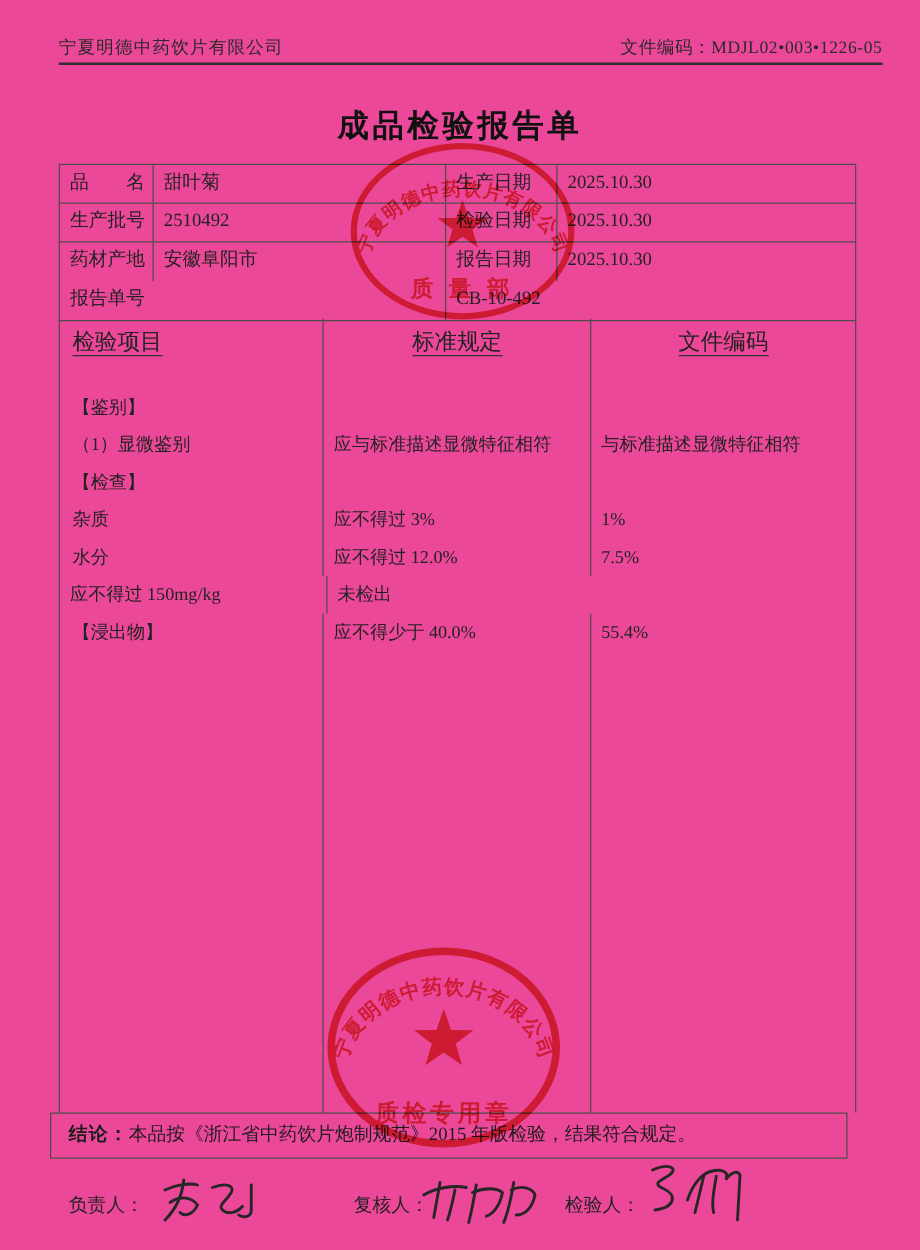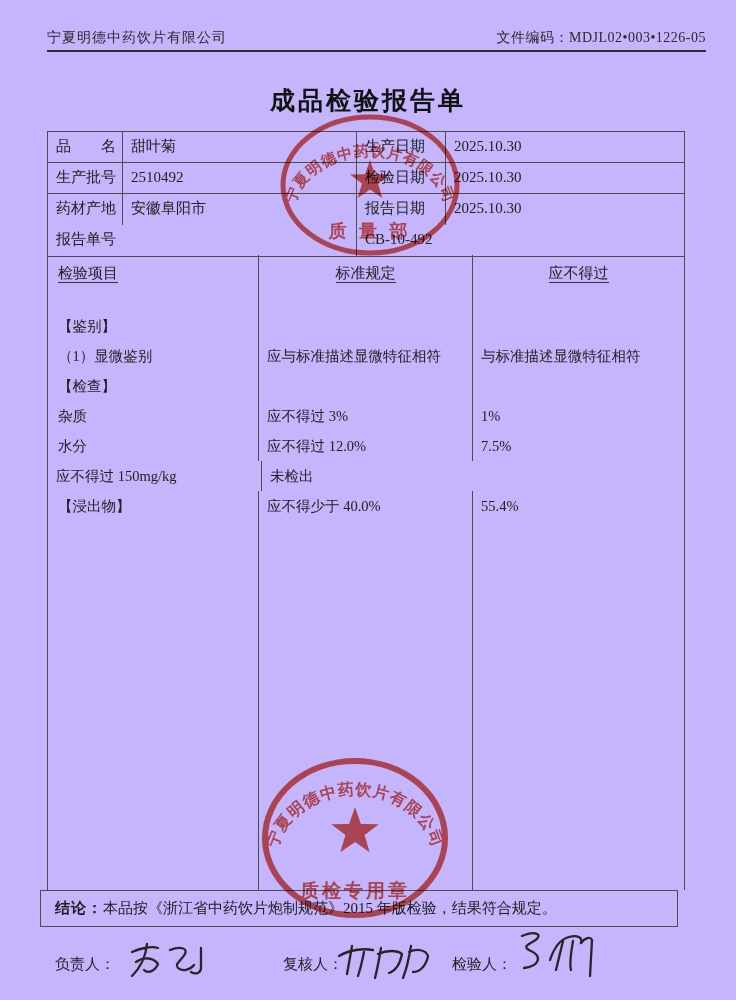--- a/index.html
+++ b/index.html
@@ -1,18 +1,18 @@
 <!DOCTYPE html>
 <html><head>
 <meta charset="utf-8">
 <style>
   * { margin:0; padding:0; box-sizing:border-box; }
   body { background:#e8e8e8; font-family:"Liberation Serif", serif; }
   #page {
-    position:relative; width:736px; height:1000px; background:#c4b5fd;
+    position:relative; width:736px; height:1000px; background:#ec4899;
     margin:0 auto; overflow:hidden; color:#1d1d1d;
   }
   
   .hdr-left { position:absolute; left:47px; top:29px; font-size:14px; letter-spacing:1px; color:#2a2a2a; }
   .hdr-right { position:absolute; right:30px; top:29px; font-size:14px; letter-spacing:0.5px; color:#2a2a2a;margin-left:12px; }
   .hdr-rule { position:absolute; left:47px; top:50px; width:659px; border-top:2px solid #2f2f2f; }
   
   .doc-title { position:absolute; left:0; top:84px; width:100%; text-align:center;
     font-size:25px; font-weight:bold; letter-spacing:3px; color:#111; }
   
@@ -29,21 +29,21 @@
   
   .items-table { position:absolute; left:47px; top:255px; width:638px; height:635px;
     border-left:1px solid #4d4d4d; border-right:1px solid #4d4d4d; display:flex; flex-direction:column; }
   .irow { display:flex; height:30px; flex:0 0 auto; }
   .irow.hdr { height:36px; }
   .irow.filler { flex:1 1 auto; height:auto; }
   .icell { font-size:14.5px; line-height:30px; white-space:nowrap; overflow:hidden; color:#222; }
   .cc1 { width:211px; border-right:1px solid #4d4d4d; padding-left:10px; }
   .cc2 { width:214px; border-right:1px solid #4d4d4d; padding-left:8px; }
   .cc3 { flex:1; padding-left:8px; }
-  .irow.hdr .icell { line-height:36px; font-size:15px; }
+  .irow.hdr .icell { line-height:36px; font-size:18px; }
   .irow.hdr .cc2, .irow.hdr .cc3 { text-align:center; padding-left:0; }
   .uline { border-bottom:1px solid #333; padding-bottom:1px; }
   .spacer18 { height:20px; flex:0 0 auto; }
   
   .conclusion { position:absolute; left:40px; top:890px; width:638px; height:37px;
     border:1px solid #4d4d4d; font-size:15px; line-height:35px; padding-left:14px; white-space:nowrap; color:#1c1c1c; }
   .conclusion b { letter-spacing:1px; }
   
   .sig-label { position:absolute; font-size:15px; color:#222; top:955px; }
   .sl1 { left:55px; } .sl2 { left:283px; } .sl3 { left:452px; }
@@ -90,21 +90,21 @@
     <div class="info-row">
       <div class="info-cell ic-rl">报告单号</div>
       <div class="info-cell ic-rv">CB-10-492</div>
     </div>
   </div>
 
   <div class="items-table">
     <div class="irow hdr">
       <div class="icell cc1"><span class="uline">检验项目</span></div>
       <div class="icell cc2"><span class="uline">标准规定</span></div>
-      <div class="icell cc3"><span class="uline">应不得过</span></div>
+      <div class="icell cc3"><span class="uline">文件编码</span></div>
     </div>
     <div class="spacer18">
       <div style="display:flex;height:100%;">
           <div style="width:211px;border-right:1px solid #4d4d4d;"></div>
           <div style="width:214px;border-right:1px solid #4d4d4d;"></div>
           <div style="flex:1;"></div>
         </div>
     </div>
     <div style="display:flex;flex-direction:column;">
         <div class="irow">

